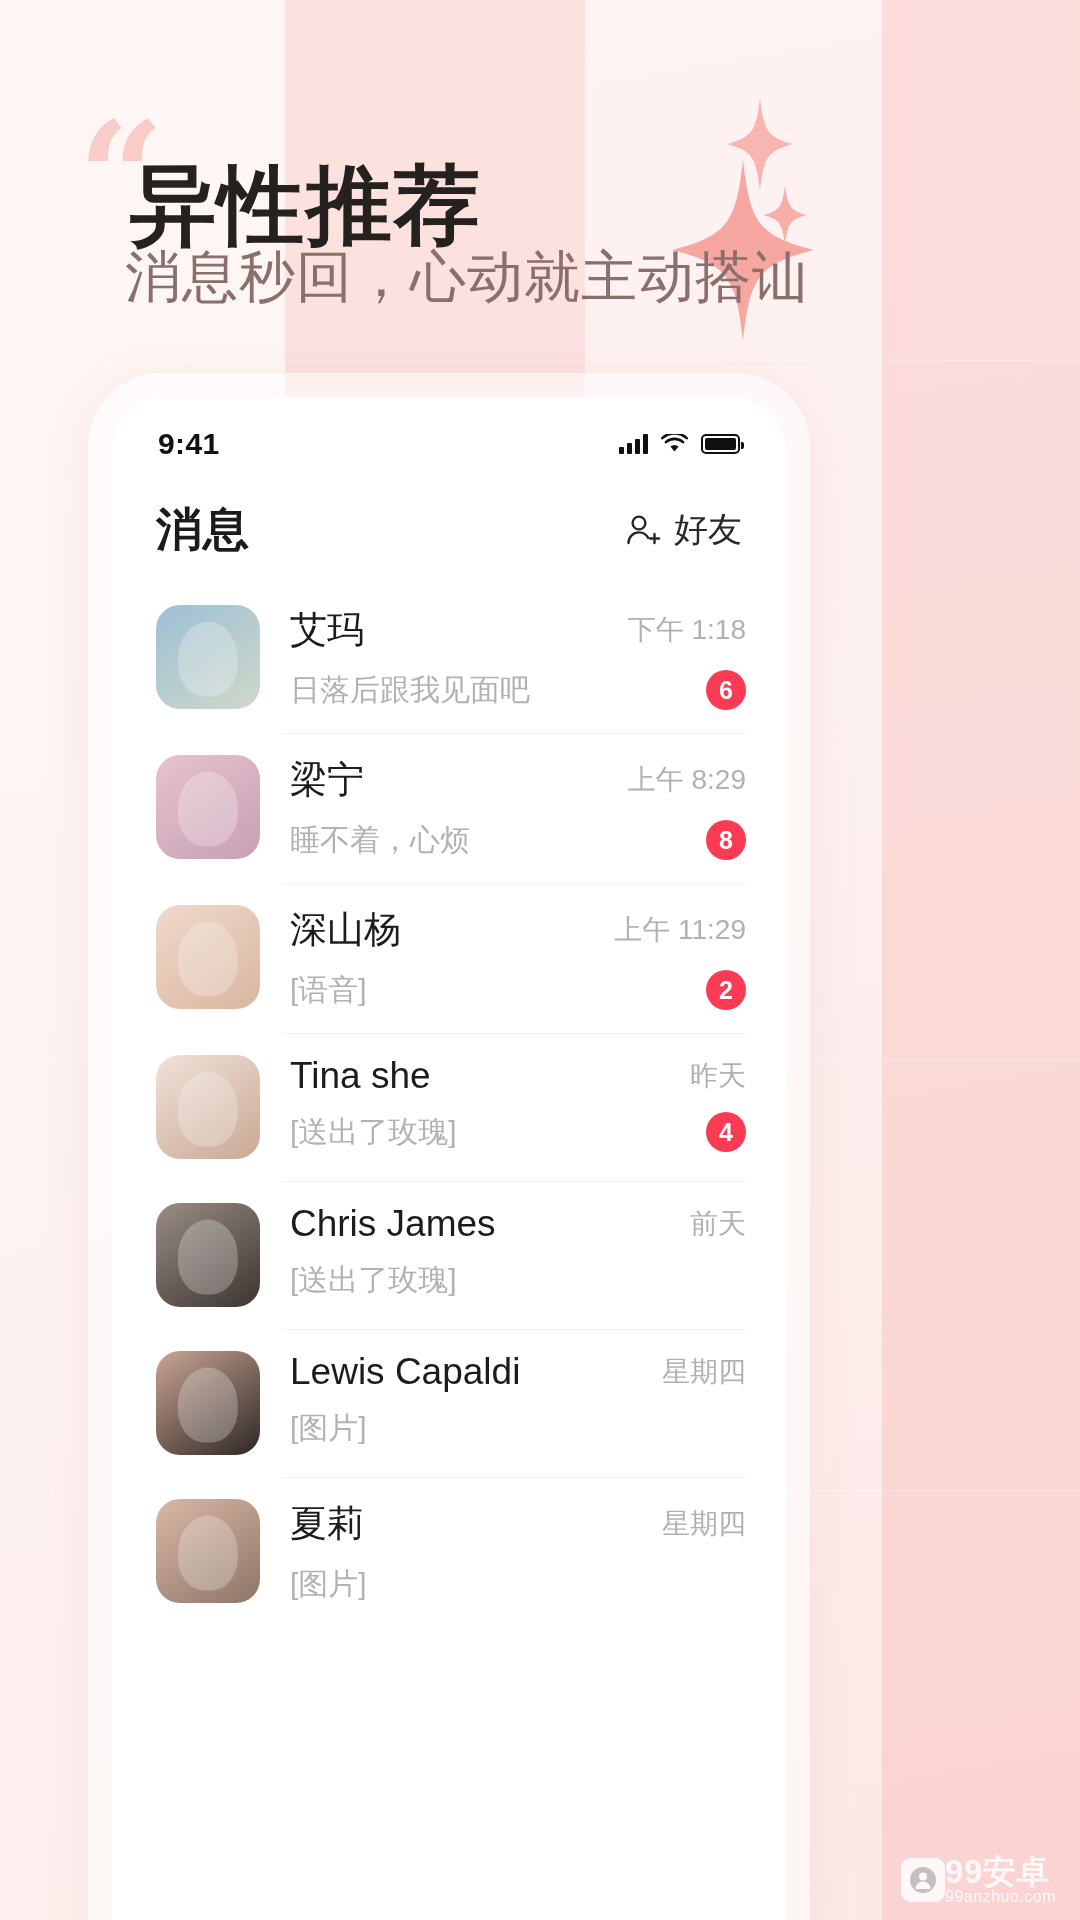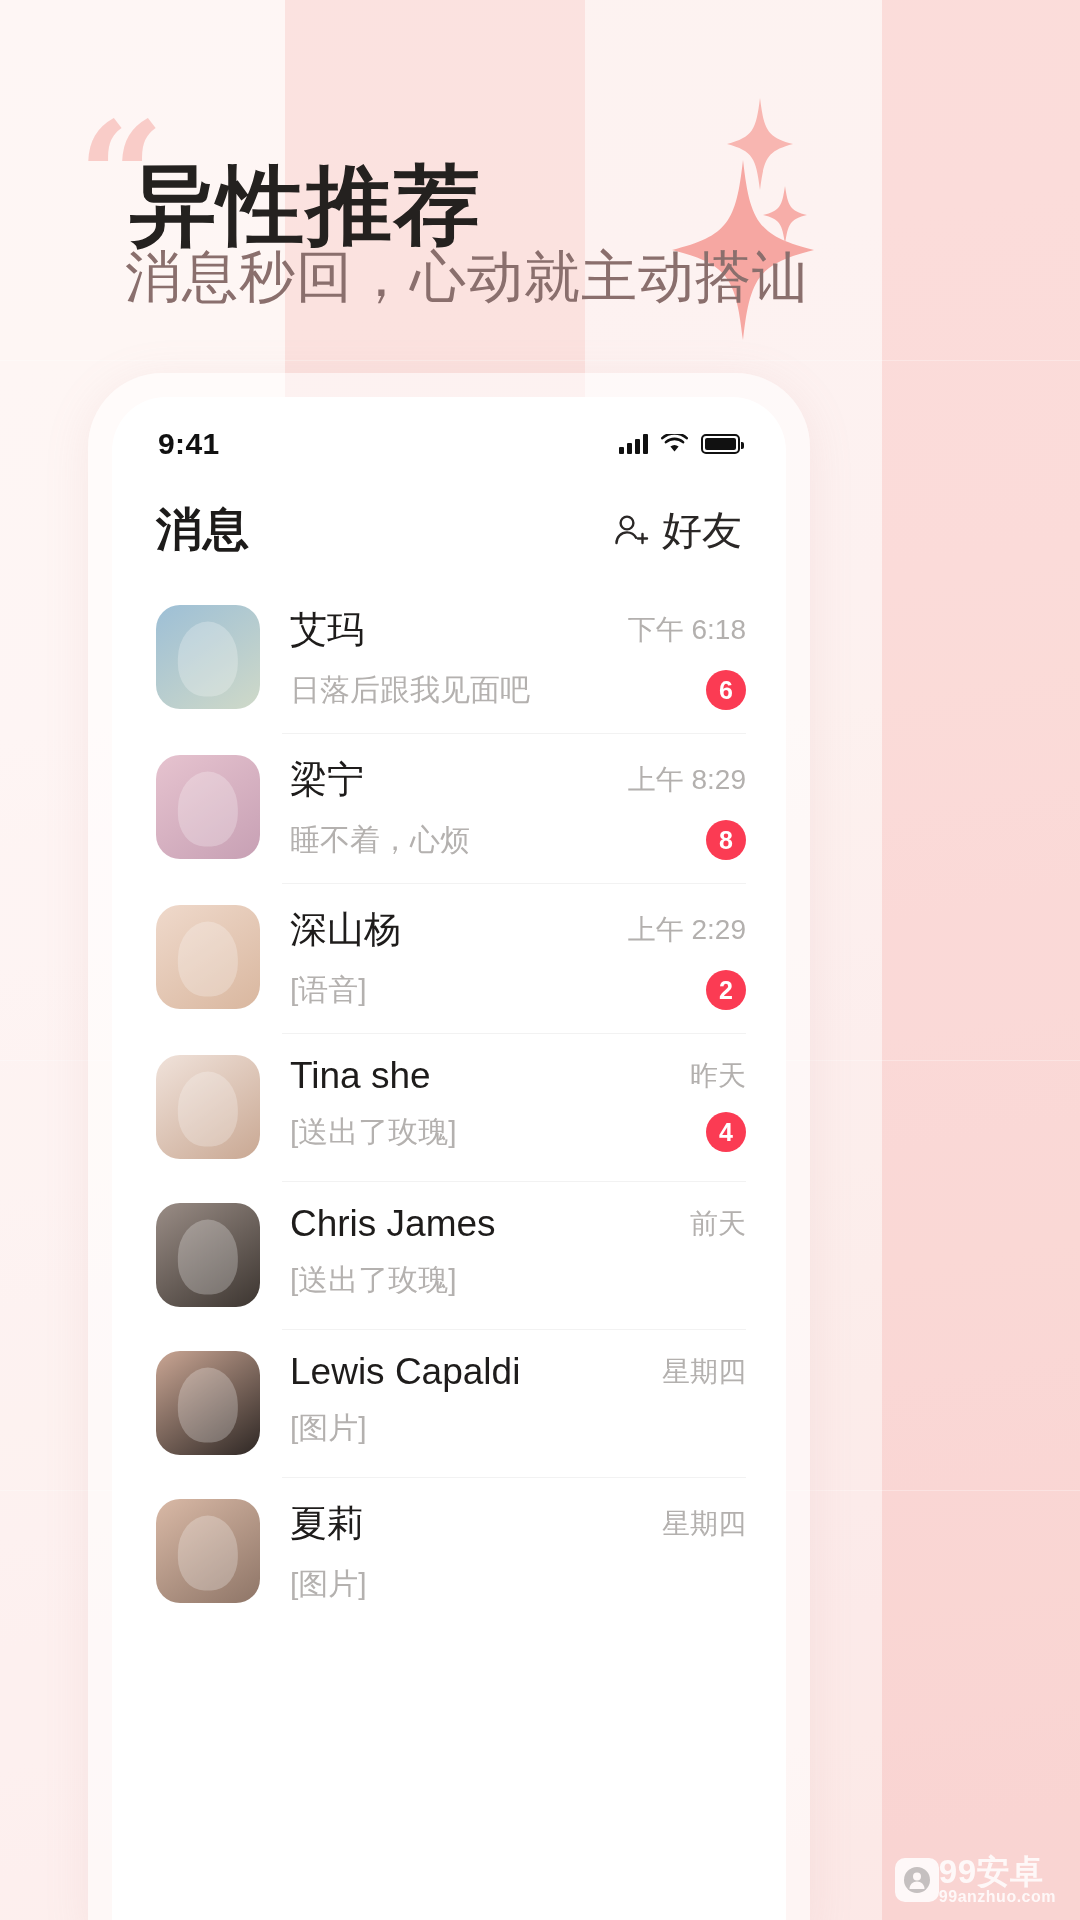--- a/index.html
+++ b/index.html
@@ -86,21 +86,21 @@
   .battery i { display:block; width:100%; height:100%; background:#111; border-radius:2px; }
 
   
   #app-header {
     display:flex; justify-content:space-between;
     padding:26px 44px 22px 44px;
     gap:16px;
   }
   .app-title { font-size:46px; font-weight:700; color:#1d1b1a; letter-spacing:1px; }
   .friends-btn { display:flex; align-items:center; gap:12px; cursor:pointer; }
-  .friends-label { font-size:40px; color:#2a2726; font-weight:500; }
+  .friends-label { font-size:34px; color:#2a2726; font-weight:500; }
 
   
   #chat-list { padding:0 0 0 0; }
   .chat-row {
     display:flex; align-items:flex-start;
     padding:22px 40px 22px 44px;
     position:relative;
   }
   .chat-row + .chat-row::before{
     content:""; position:absolute; left:170px; right:40px; top:0;
@@ -144,21 +144,21 @@
     position:absolute; right:24px; bottom:14px;
     display:flex; align-items:center; 
     opacity:.85;
   }
   .wm-badge {
     width:44px; height:44px; border-radius:10px;
     background:#ffffff; display:flex; align-items:center; justify-content:center;
   }
   .wm-texts { line-height:1.05; }
   .wm-main { font-size:33px; font-weight:700; color:#ffffff; letter-spacing:.5px; }
-  .wm-sub  { font-size:16px; color:#ffffff; letter-spacing:.5px;font-weight:bold; }
+  .wm-sub  { font-size:16px; color:#ffffff; letter-spacing:.5px; }
 </style>
 </head>
 <body>
 
 <div id="bg-wrap">
   <div class="bg-base"></div>
   <div class="bg-band band-a"></div>
   <div class="bg-band band-b"></div>
   <div class="bg-band band-c"></div>
   <div class="bg-band band-d"></div>
@@ -227,21 +227,21 @@
           <div class="avatar-wrap">
             <div class="avatar">
               <div class="ph" style="background: linear-gradient(145deg, rgb(157, 191, 214) 0%, rgb(207, 217, 200) 100%);">
                 <div style="position: absolute; left: 50%; top: 52%; transform: translate(-50%, -50%); width: 58%; height: 72%; border-radius: 50% 50% 44% 44%; background: rgba(255, 255, 255, 0.26);"></div>
               </div>
             </div>
           </div>
           <div class="chat-body">
             <div class="chat-line1">
               <div class="chat-name">艾玛</div>
-              <div class="chat-time">下午 6:18</div>
+              <div class="chat-time">下午 1:18</div>
             </div>
             <div class="chat-line2">
               <div class="chat-preview">日落后跟我见面吧</div>
               <div class="badge" style="background: rgb(251, 59, 83);">6</div>
             </div>
           </div>
         </div>
         <div class="chat-row">
           <div class="avatar-wrap">
             <div class="avatar">
@@ -265,21 +265,21 @@
           <div class="avatar-wrap">
             <div class="avatar">
               <div class="ph" style="background: linear-gradient(145deg, rgb(239, 217, 203) 0%, rgb(217, 183, 159) 100%);">
                 <div style="position: absolute; left: 50%; top: 52%; transform: translate(-50%, -50%); width: 58%; height: 72%; border-radius: 50% 50% 44% 44%; background: rgba(255, 255, 255, 0.26);"></div>
               </div>
             </div>
           </div>
           <div class="chat-body">
             <div class="chat-line1">
               <div class="chat-name">深山杨</div>
-              <div class="chat-time">上午 2:29</div>
+              <div class="chat-time">上午 11:29</div>
             </div>
             <div class="chat-line2">
               <div class="chat-preview">[语音]</div>
               <div class="badge" style="background: rgb(251, 59, 83);">2</div>
             </div>
           </div>
         </div>
         <div class="chat-row">
           <div class="avatar-wrap">
             <div class="avatar">

